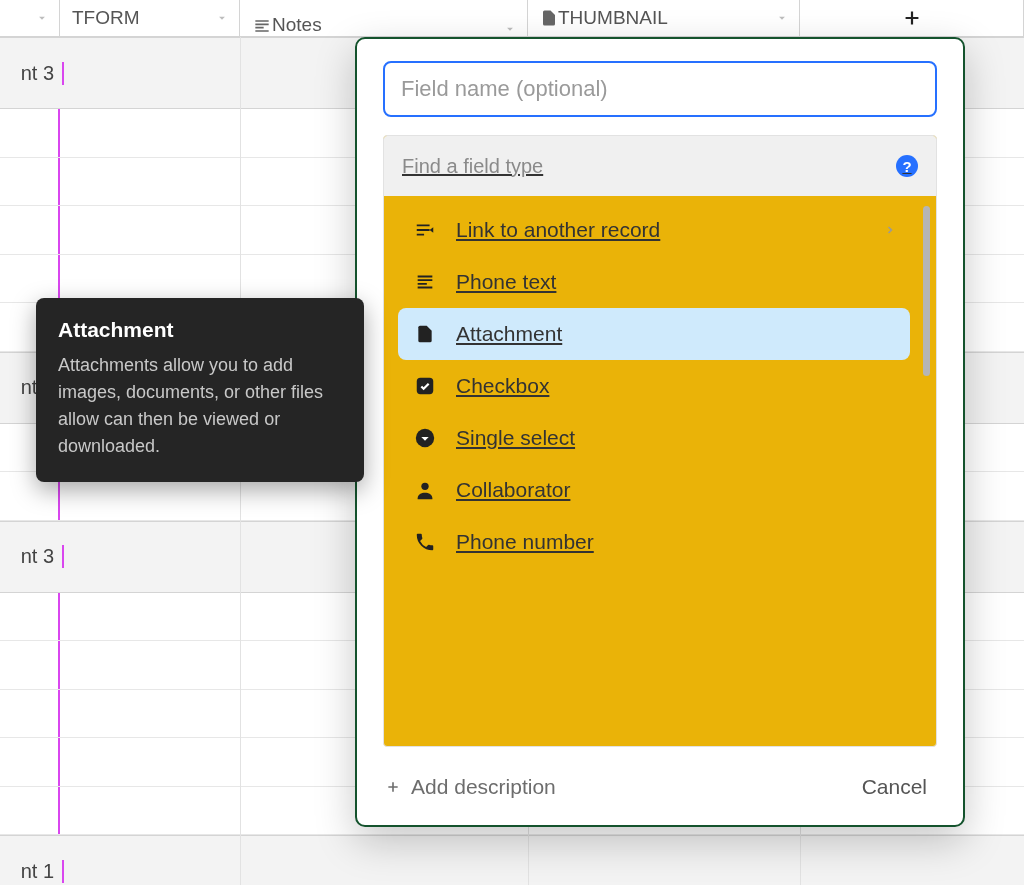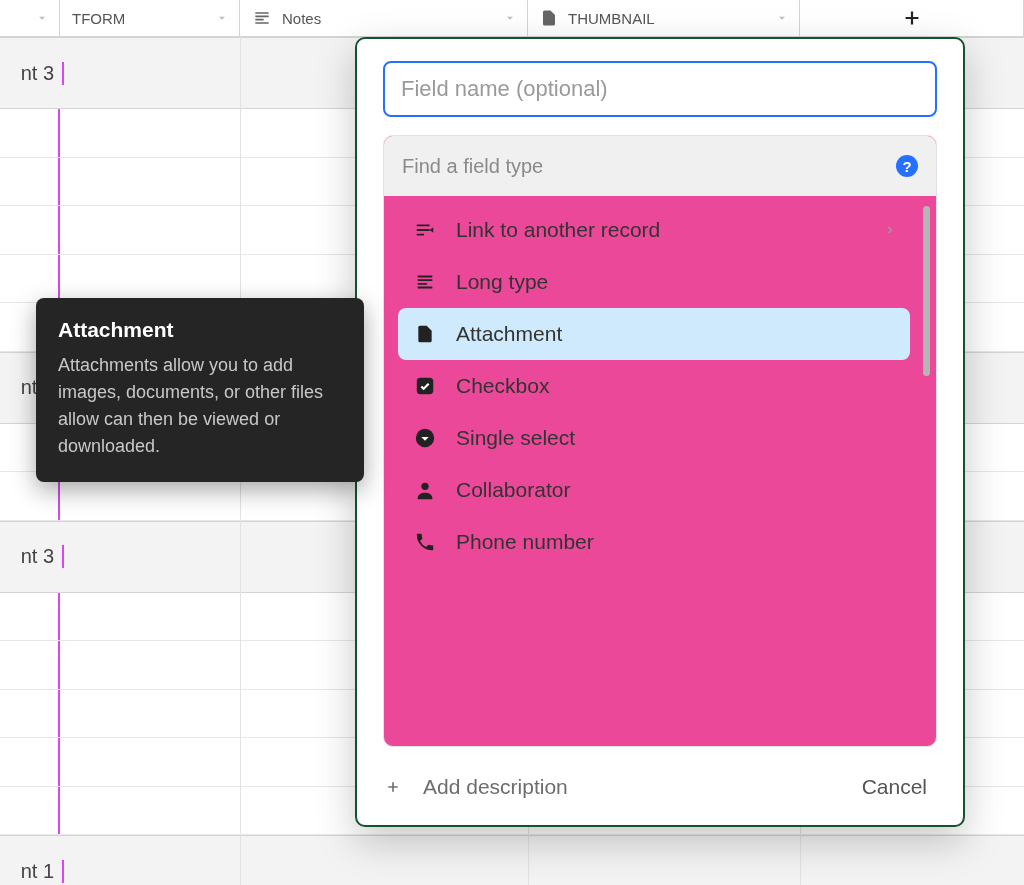--- a/index.html
+++ b/index.html
@@ -23,33 +23,32 @@
     display: flex;
     height: 37px;
     border-bottom: 1px solid #d4d4d4;
   }
   .col-head {
     display: flex;
     align-items: center;
     padding: 0 10px 0 12px;
     border-right: 1px solid #d4d4d4;
     color: #555;
-    font-size: 15px;
+    font-size: 19px;
     font-weight: 500;
-    gap: 10px;
     position: relative;
   }
   .col-head .col-icon { color: #666; flex-shrink:0; }
   .col-head .col-drop {
     margin-left: auto;
     color: #bdbdbd;
   }
   .col-platform { width: 60px; flex-shrink:0; }
   .col-tform    { width: 180px; flex-shrink:0; }
-  .col-notes    { width: 288px; flex-shrink:0; }
+  .col-notes    { width: 288px; flex-shrink:0;align-items:flex-end; }
   .col-thumb    { width: 272px; flex-shrink:0; }
   .col-add {
     width: 224px;
     display:flex; align-items:center; justify-content:center;
     border-right: 1px solid #d4d4d4;
     color:#333; font-size:26px; font-weight:300;
   }
 
   .grid-body { position: relative; }
   .grid-row {
@@ -135,26 +134,27 @@
     font-size:22px;
     padding:0 16px;
     color:#333;
     outline:none;
   }
   .field-name-input::placeholder { color:#9a9a9a; }
 
   .type-picker {
     margin-top:18px;
     border:1px solid #e2e2e2;
-    border-radius:10px;
-    background:#ec4899;
+    border-radius:4px;
+    background:#eab308;
     overflow:hidden;
     display:flex;
     flex-direction:column;
     flex:1 1 auto;
+    text-decoration:underline;
   }
   .picker-search {
     background:#f0f0f0;
     height:60px;
     display:flex;
     align-items:center;
     padding:0 18px;
     font-size:20px;
     color:#8a8a8a;
     gap:12px;
@@ -212,21 +212,21 @@
 
   .dialog-footer {
     display:flex;
     align-items:center;
     margin-top:18px;
     padding:4px 2px 2px;
   }
   .add-desc {
     display:flex;
     align-items:center;
-    gap:22px;
+    gap:10px;
     color:#6d6d6d;
     font-size:21px;
   }
   .cancel-btn {
     margin-left:auto;
     background:none;
     border:none;
     color:#555;
     font-size:21px;
     cursor:pointer;
@@ -382,21 +382,21 @@
           </span>
         </div>
 
 
         <div class="type-item">
           <span class="t-icon">
             <svg width="22" height="22" viewBox="0 0 24 24" fill="none" stroke="#222" stroke-width="2">
                 <path d="M4 6h16M4 10h16M4 14h10M4 18h16"></path>
               </svg>
           </span>
-          <span>Long type</span>
+          <span>Phone text</span>
         </div>
 
         <div class="type-item selected">
           <span class="t-icon">
             <svg width="20" height="20" viewBox="0 0 24 24" fill="#222">
                 <path d="M14 2H6a2 2 0 0 0-2 2v16a2 2 0 0 0 2 2h12a2 2 0 0 0 2-2V8l-6-6z"></path>
               </svg>
           </span>
           <span>Attachment</span>
         </div>

